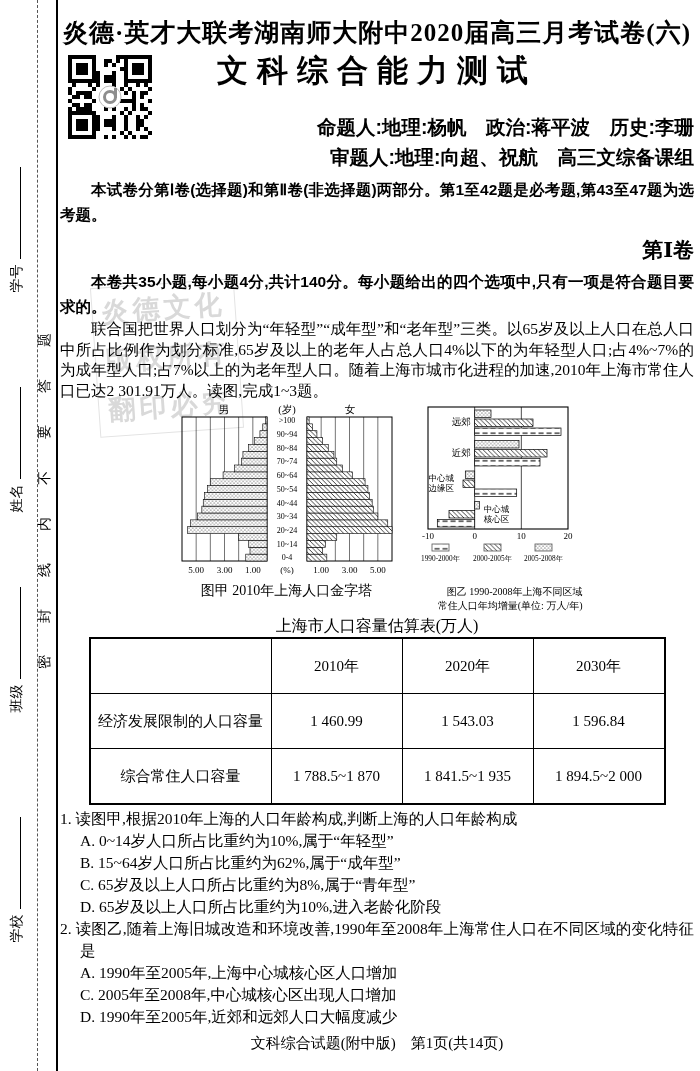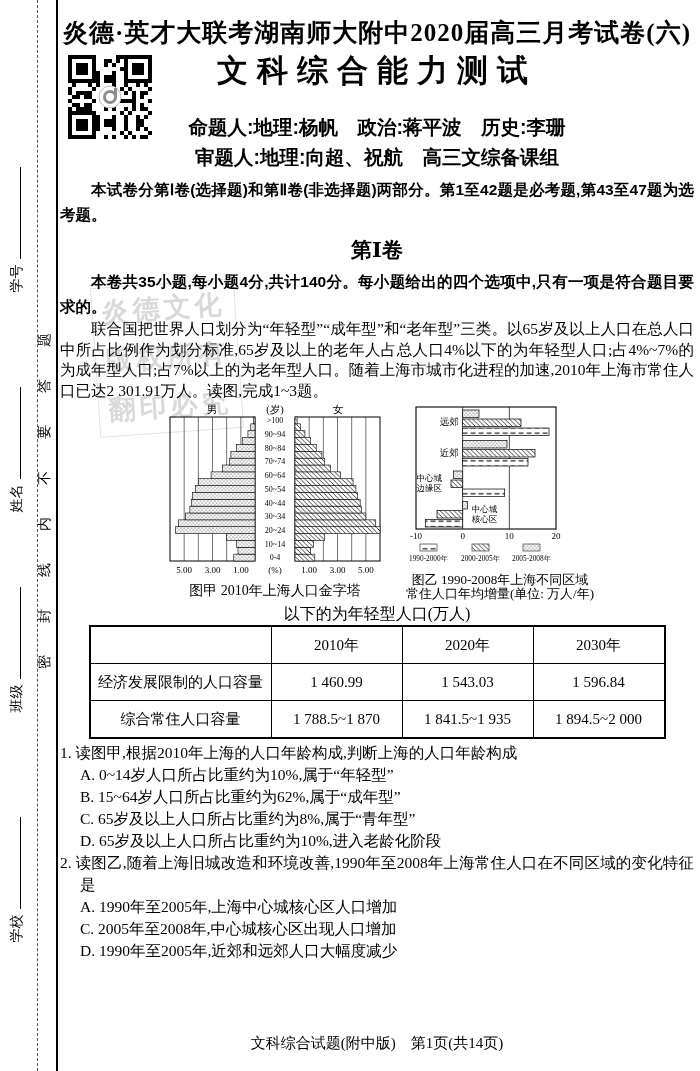--- a/index.html
+++ b/index.html
@@ -16,36 +16,36 @@
   .seal{width:380px;height:20px;left:-144px;top:475px;letter-spacing:32px}
   
   .watermark{position:absolute;left:95px;top:283px;width:142px;height:148px;border:1px solid #e3e3e3;
      color:#d9d9d9;font-weight:bold;font-size:27px;letter-spacing:4px;text-align:center;
      transform:rotate(-4deg);z-index:0;line-height:49px;font-family:"Liberation Sans",sans-serif}
   .content{position:absolute;left:60px;top:10px;width:634px;z-index:1}
   .banner{text-align:center;font-weight:bold;font-size:25px;letter-spacing:1px;margin-top:6px;line-height:34px}
   .qr{position:absolute;left:8px;top:45px;width:84px;height:84px}
   .main-title{text-align:center;font-family:"Liberation Sans","DejaVu Sans",sans-serif;font-weight:bold;
      font-size:31px;letter-spacing:9px;line-height:42px}
-  .people{text-align:center;font-family:"Liberation Sans",sans-serif;font-weight:bold;font-size:19.5px;line-height:27px}
+  .people{text-align:right;font-family:"Liberation Sans",sans-serif;font-weight:bold;font-size:19.5px;line-height:27px}
   .p1{margin-top:22px}.p2{margin-top:3px}
   .meta{text-align:center;font-size:15px;margin-top:9px;line-height:20px}
   .meta span+span{margin-left:48px}
   p{margin:0;text-align:justify}
   p.bold{font-family:"Liberation Sans",sans-serif;font-weight:bold;font-size:15.5px;line-height:25px;
      margin-top:6px;text-indent:2em}
-  .section-title{text-align:center;font-size:21px;font-weight:bold;margin-top:8px;line-height:30px}
+  .section-title{text-align:right;font-size:21px;font-weight:bold;margin-top:8px;line-height:30px}
   p.note{font-family:"Liberation Sans",sans-serif;font-weight:bold;font-size:15.5px;line-height:25px;margin-top:4px;text-indent:2em}
   p.passage{font-size:15.5px;line-height:20.5px;text-indent:2em}
   .charts{display:flex;justify-content:center;align-items:flex-start;gap:16px;margin-top:2px}
   .chart-caption{text-align:center;font-size:14px;margin-top:1px;line-height:17px}
-  .bar-caption{font-size:13px;line-height:14px;margin-top:4px;text-align:center}
+  .bar-caption{font-size:10px;line-height:14px;margin-top:16px;text-align:right}
   .table-title{text-align:center;font-size:16px;margin-top:4px;line-height:18px}
   table.cap{border-collapse:collapse;margin:2px auto 0;font-size:15px;border:2px solid #000}
-  table.cap th,table.cap td{border:1px solid #000;height:28px;text-align:center;padding:4px 6px;font-weight:normal}
+  table.cap th,table.cap td{border:1px solid #000;height:28px;text-align:center;padding:13px 6px;font-weight:normal}
   table.cap td.lbl{width:168px}
   table.cap td.v,table.cap th{width:118px}
   #questions{margin-top:3px}
   .question{font-size:15.5px;line-height:22px}
   .q-stem{padding-left:20px;text-indent:-20px;text-align:justify}
   .q-opt{padding-left:20px}
   .footer{position:absolute;left:60px;width:634px;top:1034px;text-align:center;font-size:15px;z-index:1}
   svg text{font-family:"Liberation Serif","DejaVu Serif",serif}
 </style>
 </head>
@@ -340,21 +340,21 @@
             <rect x="117" y="141" width="17" height="7" fill="url(#bdots)" stroke="#555" stroke-width="0.8"></rect>
             <text x="125.5" y="158" font-size="7.3" text-anchor="middle">2005-2008年</text>
           </svg></div>
       <div class="bar-caption">
         <div>图乙 1990-2008年上海不同区域</div>
         <div>常住人口年均增量(单位: 万人/年)</div>
       </div>
     </div>
   </div>
 
-  <div class="table-title">以下的为年轻型人口(万人)</div>
+  <div class="table-title">上海市人口容量估算表(万人)</div>
   <table class="cap">
     <thead>
         <tr>
           <th class="lbl"></th>
           <th>2010年</th>
           <th>2020年</th>
           <th>2030年</th>
         </tr>
       </thead>
     <tbody>

